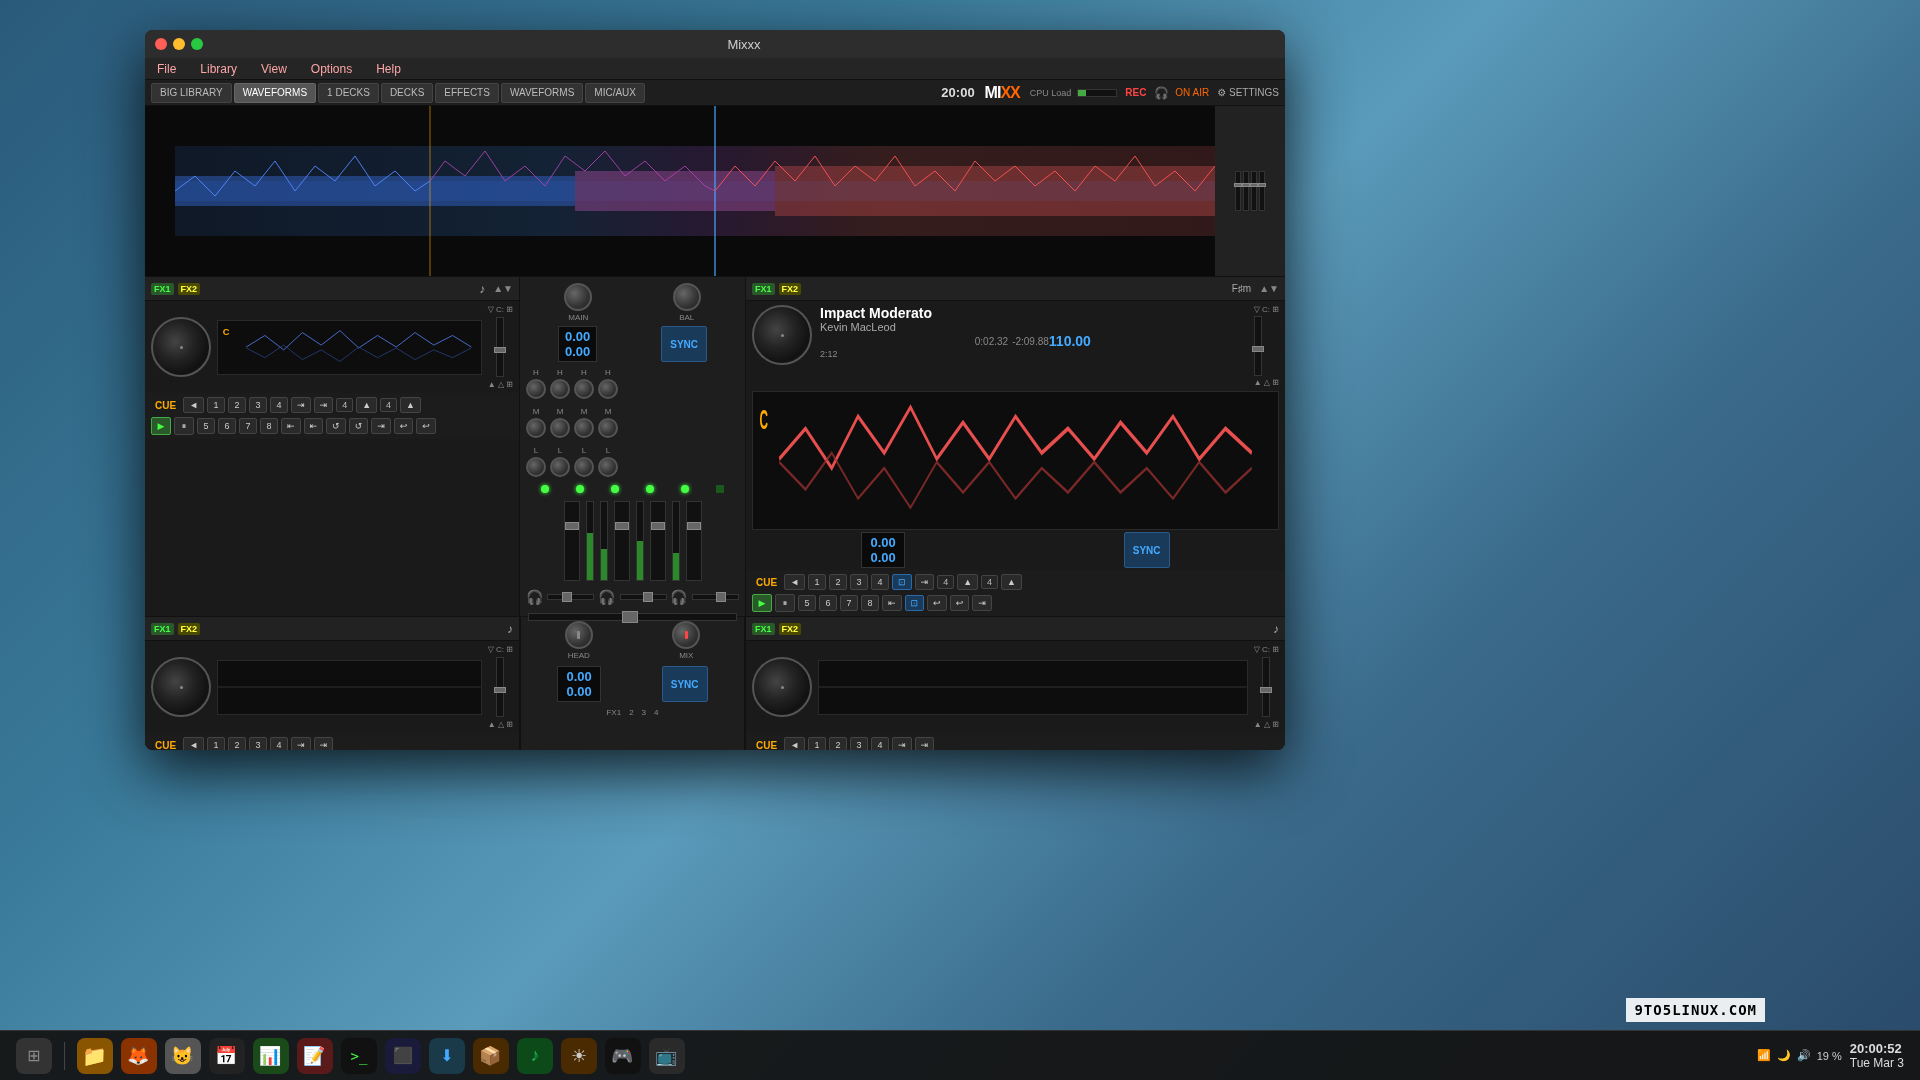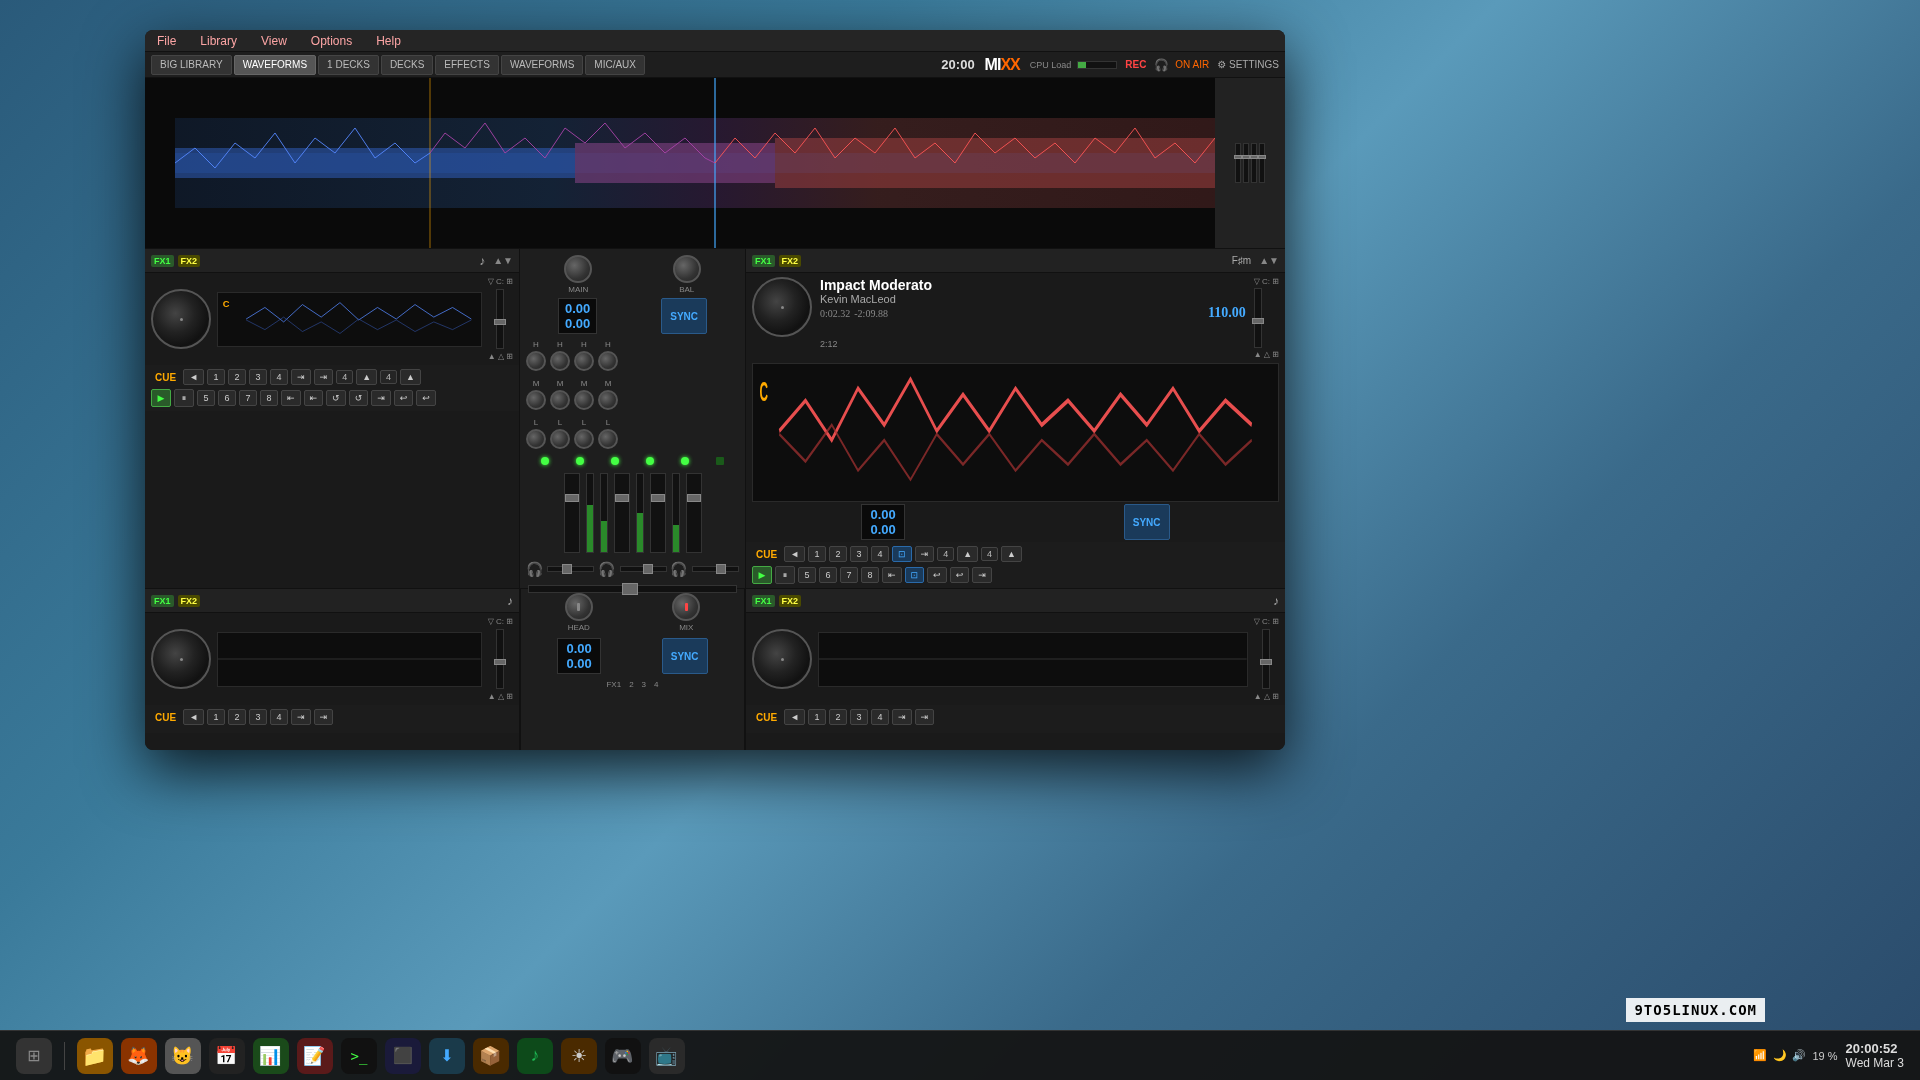--- a/index.html
+++ b/index.html
@@ -535,20 +535,28 @@
     }
 
   </style>
 </head>
 <body>
 
 <div class="desktop-bg"></div>
 
 <div class="window">
 
+  <div class="titlebar">
+    <div class="window-controls">
+      <button class="wc-btn wc-close"></button>
+      <button class="wc-btn wc-min"></button>
+      <button class="wc-btn wc-max"></button>
+    </div>
+    <div class="window-title">Mixxx</div>
+  </div>
 
   <div class="menubar">
     <span class="menu-item">File</span>
     <span class="menu-item">Library</span>
     <span class="menu-item">View</span>
     <span class="menu-item">Options</span>
     <span class="menu-item">Help</span>
   </div>
 
   <div class="toolbar">
@@ -846,28 +854,28 @@
         <span style="font-size:10px;color:#888;margin-left:4px;">▲▼</span>
       </div>
 
       <div style="display:flex;padding:4px 6px;gap:8px;align-items:flex-start;">
         <div class="vinyl">
           <div style="width:3px;height:3px;border-radius:50%;background:#888;"></div>
         </div>
         <div style="flex:1;">
           <div class="track-title">Impact Moderato</div>
           <div class="track-artist">Kevin MacLeod</div>
-          <div style="display:flex;justify-content:space-between;align-items:center;font-family:Liberation Serif, serif;">
+          <div style="display:flex;justify-content:center;align-items:center;">
             <div style="display:flex;gap:4px;">
               <span class="track-time">0:02.32</span>
               <span class="track-time">-2:09.88</span>
             </div>
             <div class="bpm-display">110.00</div>
           </div>
-          <div style="font-size:9px;color:#888;margin-top:18px;">2:12</div>
+          <div style="font-size:9px;color:#888;">2:12</div>
         </div>
         <div style="display:flex;flex-direction:column;gap:2px;">
           <span style="font-size:8px;color:#888;">▽ C: ⊞</span>
           <div class="pitch-slider">
             <div class="pitch-thumb"></div>
           </div>
           <span style="font-size:8px;color:#888;">▲ △ ⊞</span>
         </div>
       </div>
 
@@ -1097,15 +1105,15 @@
 
   <div class="taskbar-status">
     <span>📶</span>
     <span>🌙</span>
     <span>🔊</span>
     <span>19 %</span>
   </div>
 
   <div class="taskbar-clock">
     <div class="time">20:00:52</div>
-    <div>Wed Mar 3</div>
+    <div>Tue Mar 3</div>
   </div>
 </div>
 
 </body></html>

